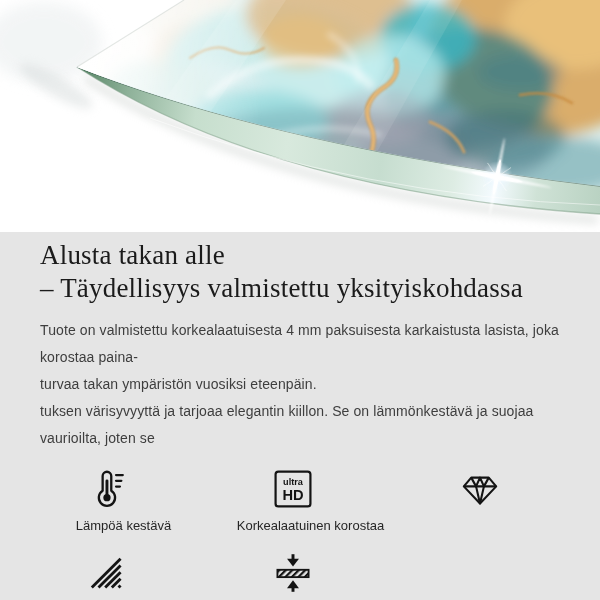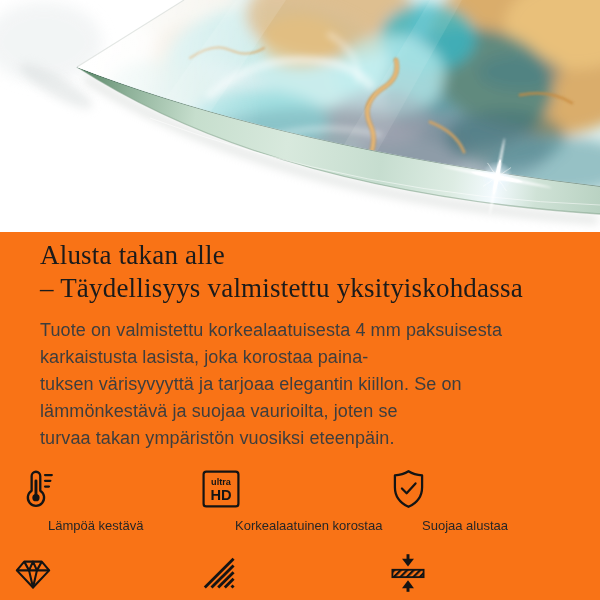--- a/index.html
+++ b/index.html
@@ -1,48 +1,48 @@
 <!DOCTYPE html>
 <html><head>
 <meta charset="utf-8">
 <style>
   html,body{margin:0;padding:0;background:#ffffff;}
   body{
     width:600px;height:600px;overflow:hidden;
     font-family:"Liberation Sans",sans-serif;
     -webkit-font-smoothing:antialiased;
   }
-  .page{width:600px;height:600px;background:#f97316;position:relative;}
+  .page{width:600px;height:600px;background:#e5e5e5;position:relative;}
   .hero{width:600px;height:232px;position:relative;}
   .hero svg{display:block;}
   .content{padding:0 36px 0 40px;}
   .heading{
     font-family:"Liberation Serif","DejaVu Serif",serif;
     font-weight:400;
     font-size:27px;
     line-height:33px;
     color:#1b1b1b;
     margin:7px 0 0 0;
     letter-spacing:0.2px;
   }
   .para{
     margin:12px 0 0 0;
-    font-size:18px;
+    font-size:14px;
     line-height:27px;
     color:#3e3e3e;
     letter-spacing:0.1px;
   }
   .features{
     margin:14px -9px 0 -28px;
     display:grid;
     grid-template-columns:repeat(3,1fr);
     row-gap:16px;
   }
   .feature{
-    display:flex;flex-direction:column;align-items:flex-start;
+    display:flex;flex-direction:column;align-items:center;
   }
   .f-icon{
     height:46px;display:flex;align-items:center;justify-content:center;
   }
   .f-label{
     margin-top:6px;
     font-size:13px;
     line-height:16px;
     color:#262626;
     margin-left:36px;
@@ -165,22 +165,22 @@
     </svg>
   </div>
 
   <div class="content">
     <h1 class="heading">
       <div>Alusta takan alle</div>
       <div>– Täydellisyys valmistettu yksityiskohdassa</div>
     </h1>
     <div class="para">
       <div>Tuote on valmistettu korkealaatuisesta 4 mm paksuisesta karkaistusta lasista, joka korostaa paina-</div>
+      <div>turvaa takan ympäristön vuosiksi eteenpäin.</div>
       <div>tuksen värisyvyyttä ja tarjoaa elegantin kiillon. Se on lämmönkestävä ja suojaa vaurioilta, joten se</div>
-      <div>turvaa takan ympäristön vuosiksi eteenpäin.</div>
     </div>
 
     <div class="features">
 
       <div class="feature">
         <div class="f-icon">
           <svg width="46" height="46" viewBox="0 0 48 48">
             <path class="ic" d="M20.5,25.8 L20.5,10.5 A4.5,4.5 0 0 1 29.5,10.5 L29.5,25.8 A8.5,8.5 0 1 1 20.5,25.8 Z" stroke-linejoin="round"></path>
             <circle cx="25" cy="33" r="3.8" fill="#141414" stroke="none"></circle>
             <line x1="25" y1="30" x2="25" y2="15.5" stroke="#141414" stroke-width="3" stroke-linecap="round"></line>
@@ -198,29 +198,20 @@
         <div class="f-icon">
           <svg width="44" height="44" viewBox="0 0 48 48">
             <rect class="ic" x="5" y="5" width="38" height="38" rx="3" stroke-width="2.8"></rect>
             <text x="24" y="20" text-anchor="middle" font-family="Liberation Sans, sans-serif" font-size="10" font-weight="700" fill="#141414">ultra</text>
             <text x="24" y="36" text-anchor="middle" font-family="Liberation Sans, sans-serif" font-size="16" font-weight="700" fill="#141414">HD</text>
           </svg>
         </div>
         <div class="f-label">Korkealaatuinen korostaa</div>
       </div>
 
-      <div class="feature">
-        <div class="f-icon">
-          <svg width="45" height="45" viewBox="0 0 48 48">
-            <path class="ic" d="M24,4.5 C28,7 33.5,8.6 38.5,9 L38.5,21.5 C38.5,31.5 32.5,38.5 24,42.5 C15.5,38.5 9.5,31.5 9.5,21.5 L9.5,9 C14.5,8.6 20,7 24,4.5 Z" stroke-linejoin="round"></path>
-            <path class="ic" d="M17,23 L22,28 L31.5,17.5" stroke-width="2.7" stroke-linecap="round" stroke-linejoin="round"></path>
-          </svg>
-        </div>
-        <div class="f-label">Suojaa alustaa</div>
-      </div>
 
       <div class="feature">
         <div class="f-icon">
           <svg width="42" height="42" viewBox="0 0 48 48">
             <g class="ic" stroke-width="2.2" stroke-linejoin="round">
               <path d="M14,11 L34,11 L42.5,21 L24,40.5 L5.5,21 Z"></path>
               <path d="M5.5,21 L42.5,21"></path>
               <path d="M14,11 L19.5,21 L24,11 L28.5,21 L34,11"></path>
               <path d="M19.5,21 L24,40.5 L28.5,21"></path>
             </g>

